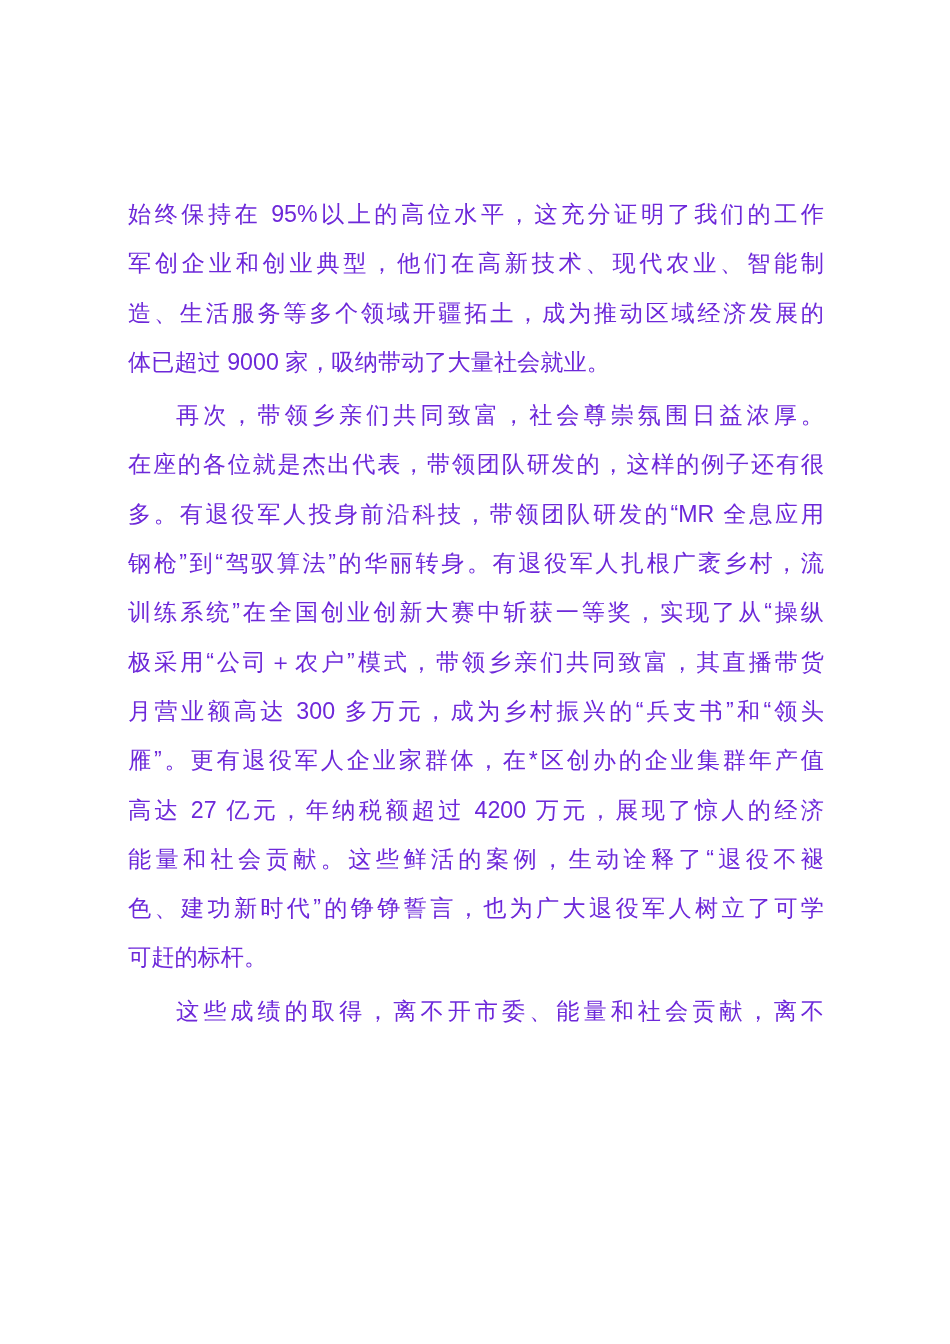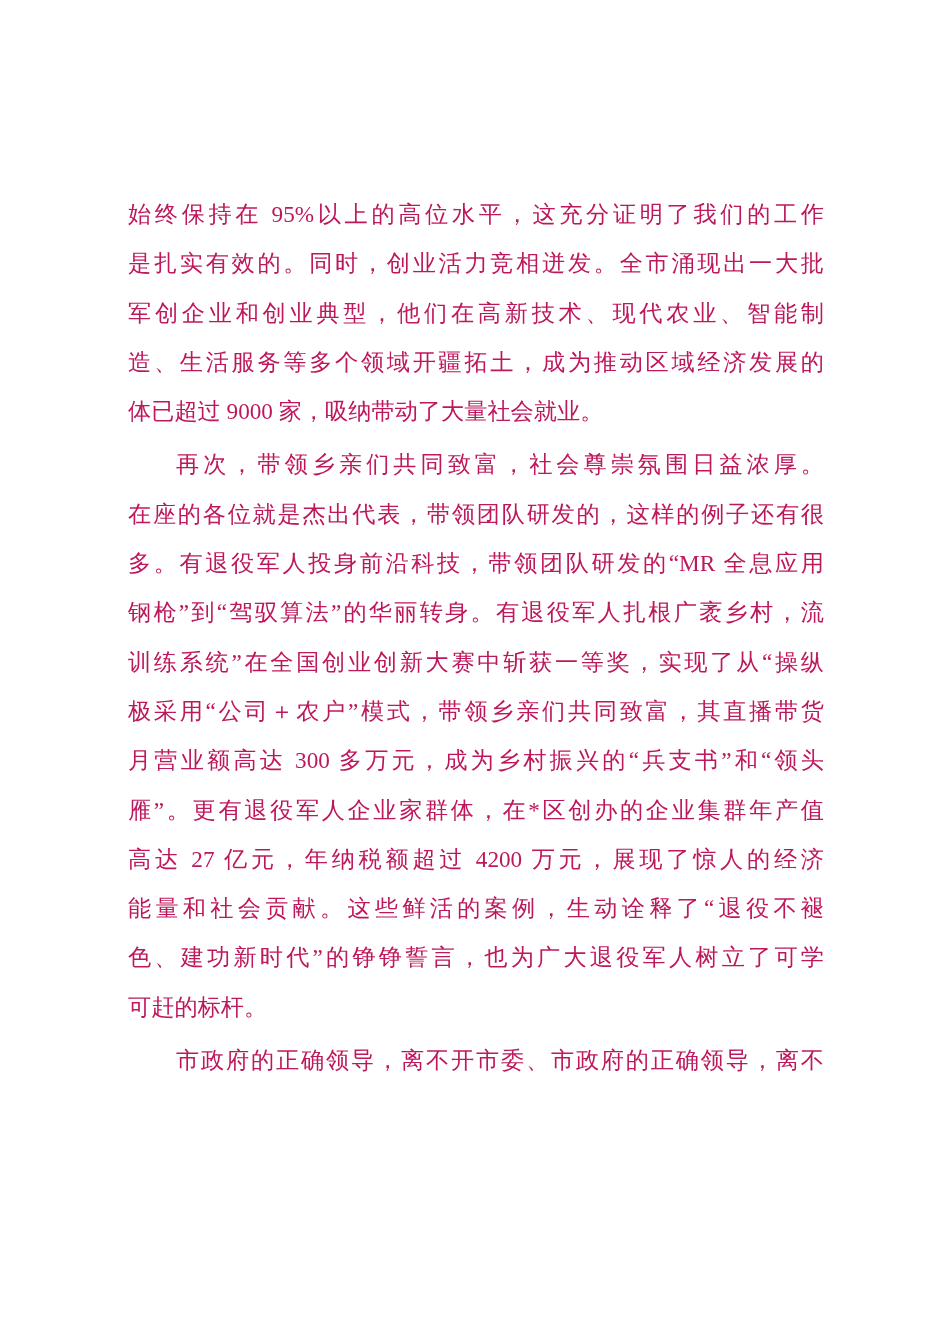--- a/index.html
+++ b/index.html
@@ -1,36 +1,35 @@
 <!DOCTYPE html>
 <html><head>
 <meta charset="utf-8">
 <style>
   html, body { margin: 0; padding: 0; background: #ffffff; }
   body { width: 950px; height: 1344px; position: relative; overflow: hidden; }
   .page {
     position: absolute; left: 128px; top: 190px; width: 696px;
-    font-family: Liberation Serif, serif;
-    font-size: 23.2px; color: #be185d;
+    font-family: Liberation Sans, sans-serif;
+    font-size: 23.2px; color: #6d28d9;
   }
   .line {
     height: 49.3px; line-height: 49.3px; white-space: nowrap;
     text-align: justify; text-align-last: justify;
   }
   .line.last { text-align-last: left; }
   .line.indent { padding-left: 48px; }
   .para-gap { height: 4px; }
 </style>
 </head>
 <body>
 
 <div class="page">
   <div class="paragraph">
     <div class="line">始终保持在 95%以上的高位水平，这充分证明了我们的工作</div>
-    <div class="line">是扎实有效的。同时，创业活力竞相迸发。全市涌现出一大批</div>
     <div class="line">军创企业和创业典型，他们在高新技术、现代农业、智能制</div>
     <div class="line">造、生活服务等多个领域开疆拓土，成为推动区域经济发展的</div>
     <div class="line last">体已超过 9000 家，吸纳带动了大量社会就业。</div>
   </div>
   <div class="para-gap"></div>
   <div class="paragraph">
     <div class="line indent">再次，带领乡亲们共同致富，社会尊崇氛围日益浓厚。</div>
     <div class="line">在座的各位就是杰出代表，带领团队研发的，这样的例子还有很</div>
     <div class="line">多。有退役军人投身前沿科技，带领团队研发的“MR 全息应用</div>
     <div class="line">钢枪”到“驾驭算法”的华丽转身。有退役军人扎根广袤乡村，流</div>
@@ -38,15 +37,15 @@
     <div class="line">极采用“公司＋农户”模式，带领乡亲们共同致富，其直播带货</div>
     <div class="line">月营业额高达 300 多万元，成为乡村振兴的“兵支书”和“领头</div>
     <div class="line">雁”。更有退役军人企业家群体，在*区创办的企业集群年产值</div>
     <div class="line">高达 27 亿元，年纳税额超过 4200 万元，展现了惊人的经济</div>
     <div class="line">能量和社会贡献。这些鲜活的案例，生动诠释了“退役不褪</div>
     <div class="line">色、建功新时代”的铮铮誓言，也为广大退役军人树立了可学</div>
     <div class="line last">可赶的标杆。</div>
   </div>
   <div class="para-gap"></div>
   <div class="paragraph">
-    <div class="line indent">市政府的正确领导，离不开市委、市政府的正确领导，离不</div>
+    <div class="line indent">这些成绩的取得，离不开市委、能量和社会贡献，离不</div>
   </div>
 </div>
 
 </body></html>

